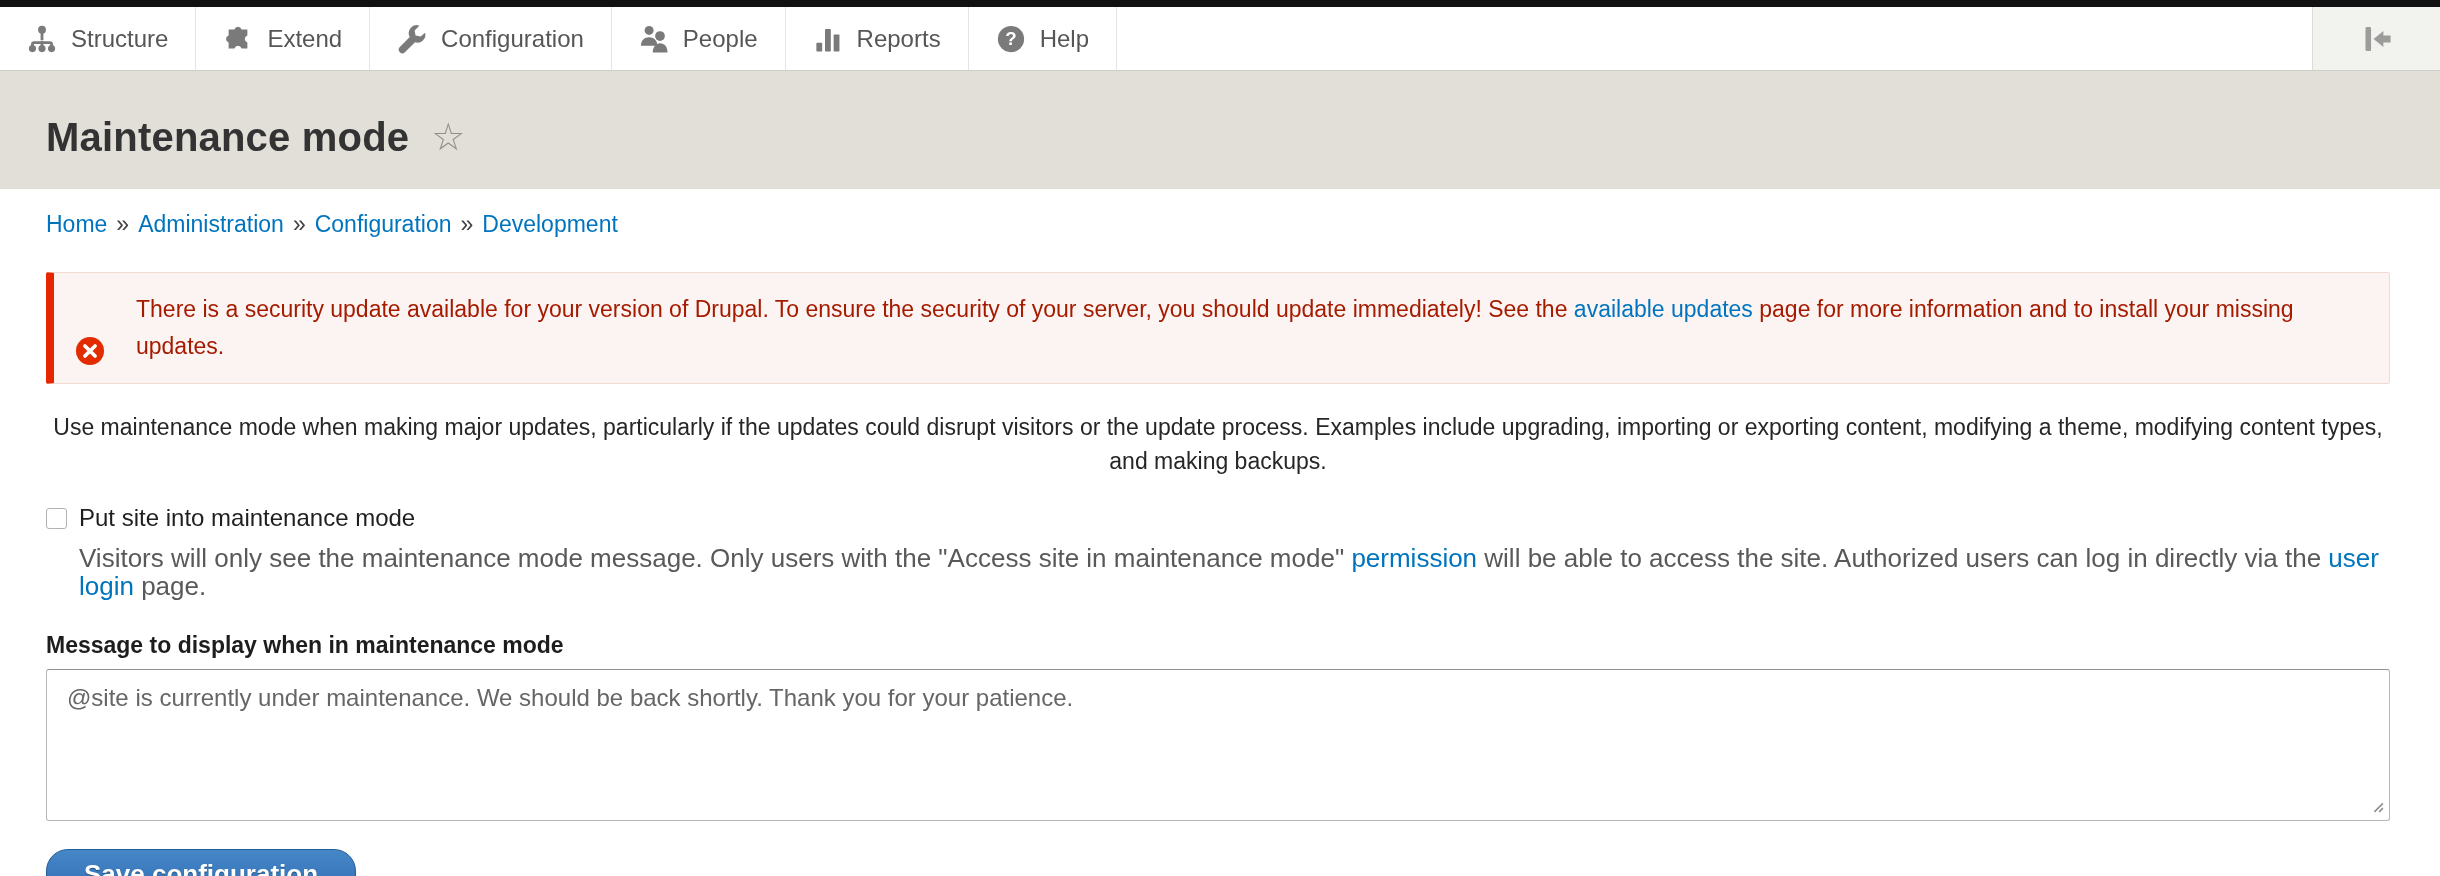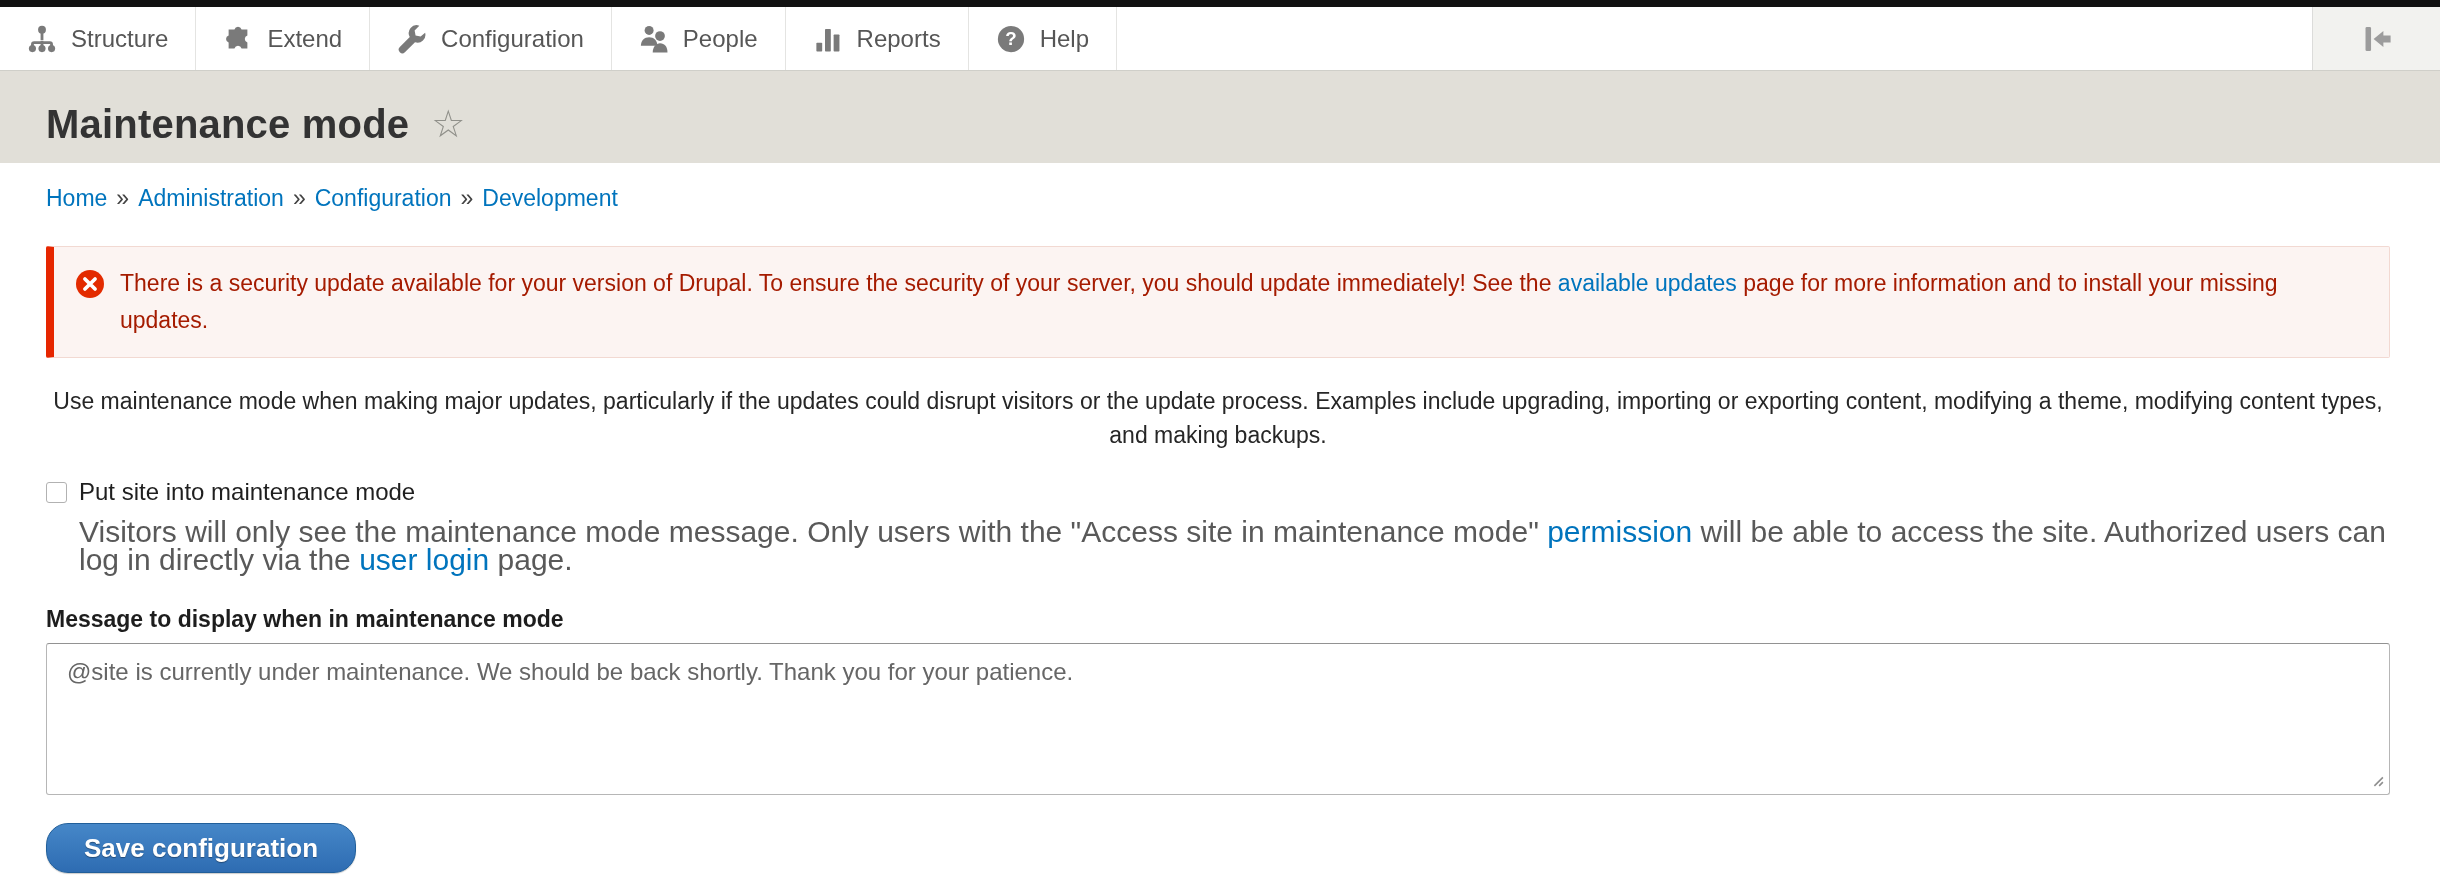--- a/index.html
+++ b/index.html
@@ -34,21 +34,21 @@
   .toolbar-collapse {
     width: 128px; background: #f2f2ef;
     border-left: 1px solid #dcdcda;
     display: flex; align-items: center; justify-content: center;
     cursor: pointer;
   }
   .toolbar-collapse svg { width: 34px; height: 34px; fill: #9c9c9c; }
 
   
   .page-header {
-    height: 92px; background: #e1dfd8;
+    height: 118px; background: #e1dfd8;
     display: flex; align-items: center;
     padding: 14px 46px 0 46px;
   }
   .page-title {
     margin: 0; font-size: 40px; font-weight: bold; color: #333;
     letter-spacing: .2px;
   }
   .star {
     margin-left: 22px; font-size: 38px; color: #90908a;
     line-height: 1; cursor: pointer; user-select: none;
@@ -61,22 +61,22 @@
   .breadcrumb a { color: #0074bd; text-decoration: none; cursor: pointer; }
   .breadcrumb .sep { margin: 0 9px; color: #434343; }
 
   .error-box {
     margin-top: 34px;
     background: #fcf4f2;
     border: 1px solid #f2d9d2;
     border-left: 8px solid #e62600;
     border-radius: 2px;
     padding: 18px 28px 18px 22px;
-    display: flex; gap: 16px;
-    font-size: 23px; line-height: 37px; color: #a51b00;
+    display: flex; gap: 32px;
+    font-size: 23px; line-height: 37px; color: #a51b00; align-items: flex-end;
   }
   .error-box .err-ico { flex: 0 0 auto; margin-top: 5px; display: inline-flex; }
   .error-box .err-ico svg { width: 28px; height: 28px; }
   .error-box a { color: #0074bd; text-decoration: none; cursor: pointer; }
 
   .intro {
     margin: 26px 0 0 0;
     font-size: 23px; line-height: 34px; color: #262626; text-align: center;
   }
 
@@ -87,21 +87,21 @@
   .checkbox-row input[type="checkbox"] {
     appearance: none; -webkit-appearance: none;
     width: 21px; height: 21px; margin: 0;
     border: 1px solid #b2b2b2; border-radius: 3px;
     background: #fff; cursor: pointer;
   }
   .checkbox-row label { cursor: pointer; }
 
   .checkbox-desc {
     margin: 12px 0 0 33px;
-    font-size: 30px; line-height: 28px; color: #595959;
+    font-size: 26px; line-height: 28px; color: #595959;
   }
   .checkbox-desc a { color: #0074bd; text-decoration: none; cursor: pointer; }
 
   .field-label {
     margin-top: 32px;
     font-size: 23px; font-weight: bold; color: #1d1d1d;
   }
 
   .textarea-wrap { position: relative; margin-top: 10px; }
   .textarea-wrap textarea {

